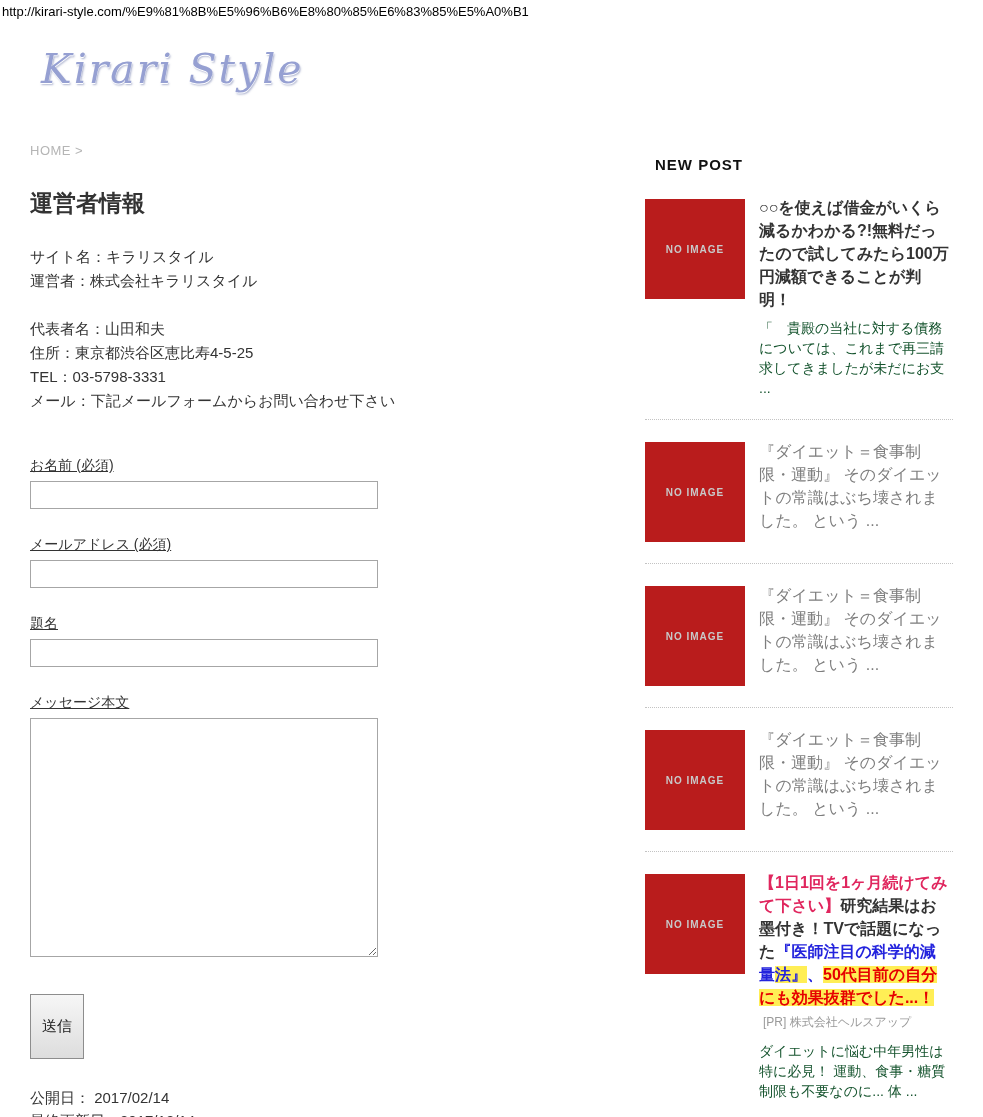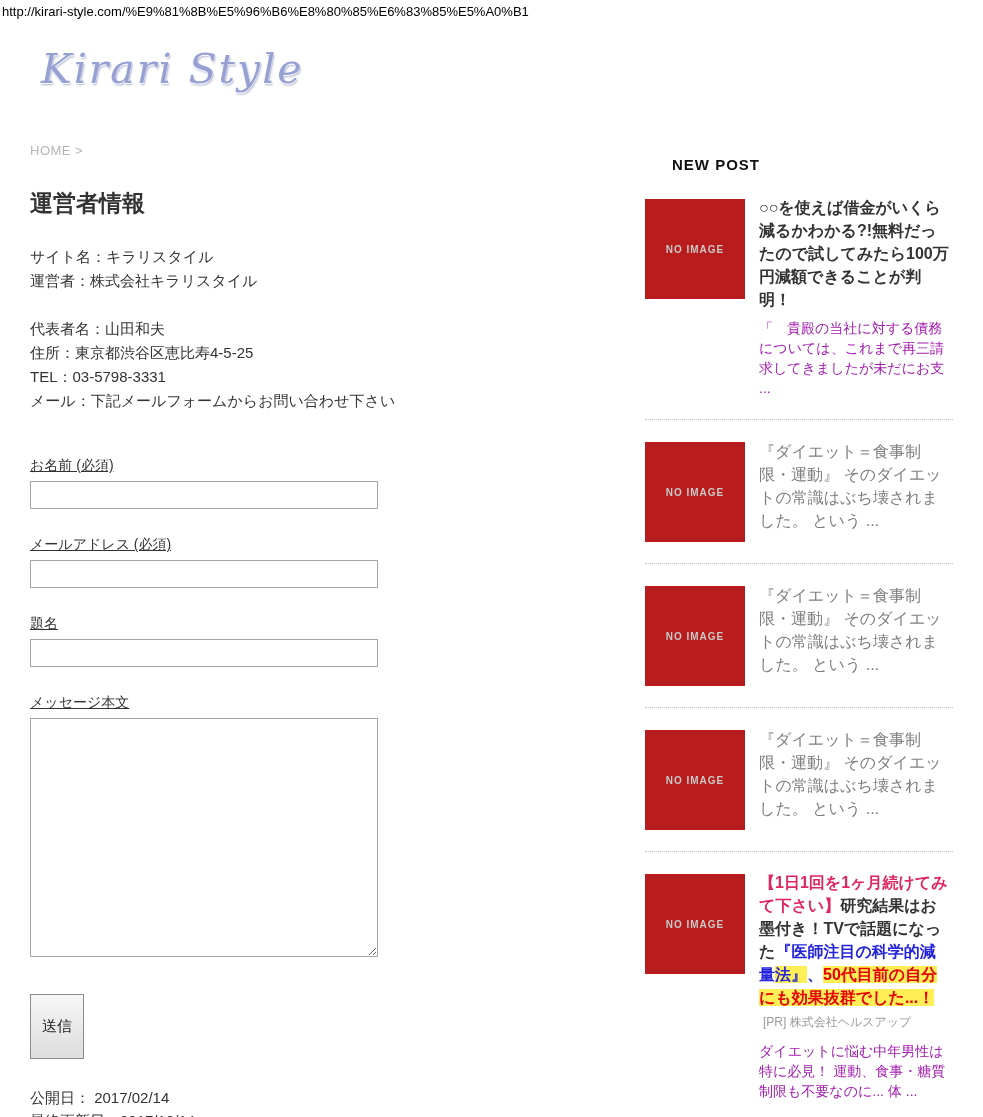--- a/index.html
+++ b/index.html
@@ -94,21 +94,21 @@
     padding: 22px 11px;
     border: 1px solid #8d8d8d;
     background: linear-gradient(#f6f6f6, #dddddd);
     cursor: pointer;
   }
   .dates { margin-top: 27px; }
   .dates p { margin: 0; font-size: 15px; line-height: 23px; color: #333; }
 
   
   .sidebar-heading {
-    margin: 13px 0 0 27px;
+    margin: 13px 0 0 10px;
     font-size: 15px;
     font-weight: bold;
     color: #111;
     letter-spacing: 1px;
   }
   .post-item { display: flex; cursor: pointer; }
   .post-item.first { margin-top: 26px; }
   .thumb {
     flex: 0 0 100px;
     width: 100px;
@@ -129,21 +129,21 @@
     margin: -3px 0 0 0;
     font-size: 16px;
     font-weight: bold;
     line-height: 23px;
     color: #333;
   }
   .post-excerpt {
     margin: 7px 0 0 0;
     font-size: 14px;
     line-height: 20px;
-    color: #a21caf;
+    color: #14532d;
   }
   .post-gray-text {
     margin: -2px 0 0 0;
     font-size: 16px;
     line-height: 23px;
     color: #7d7d7d;
   }
   .post-separator {
     border: none;
     border-top: 1px dotted #c3c3c3;

